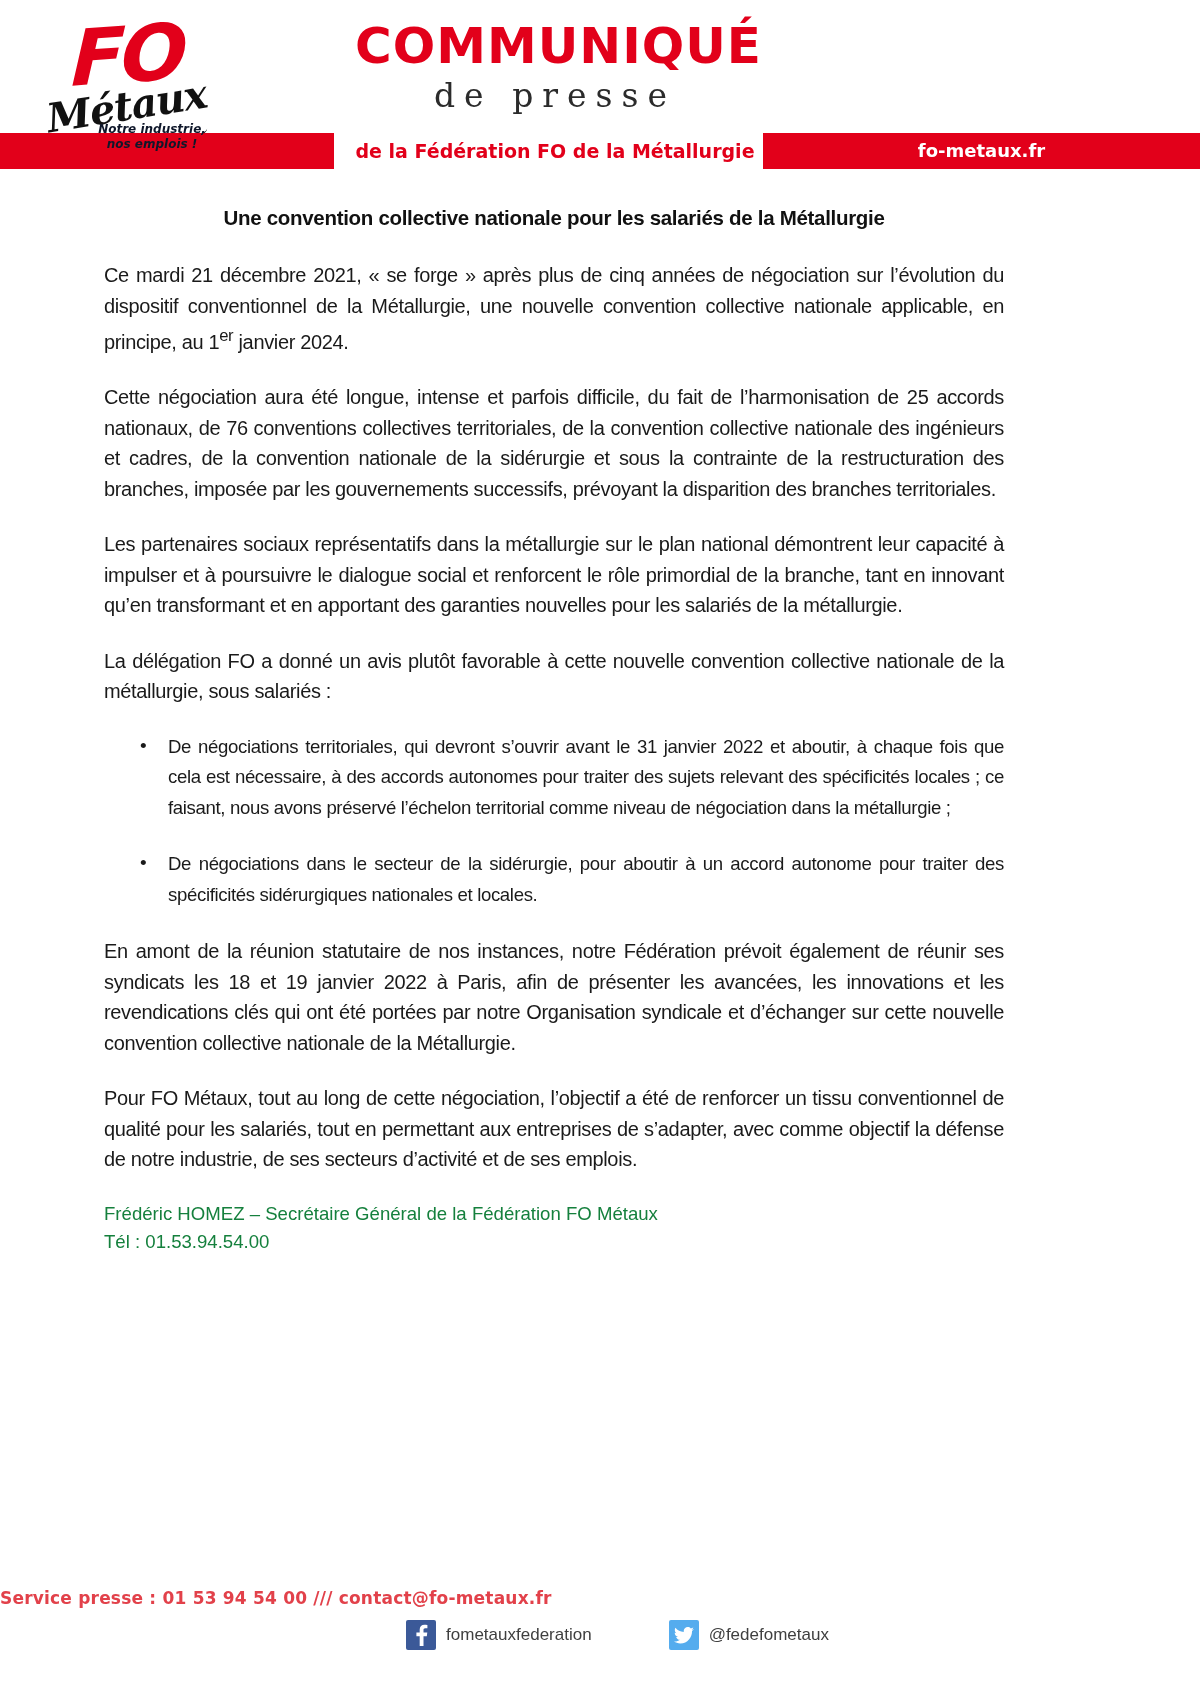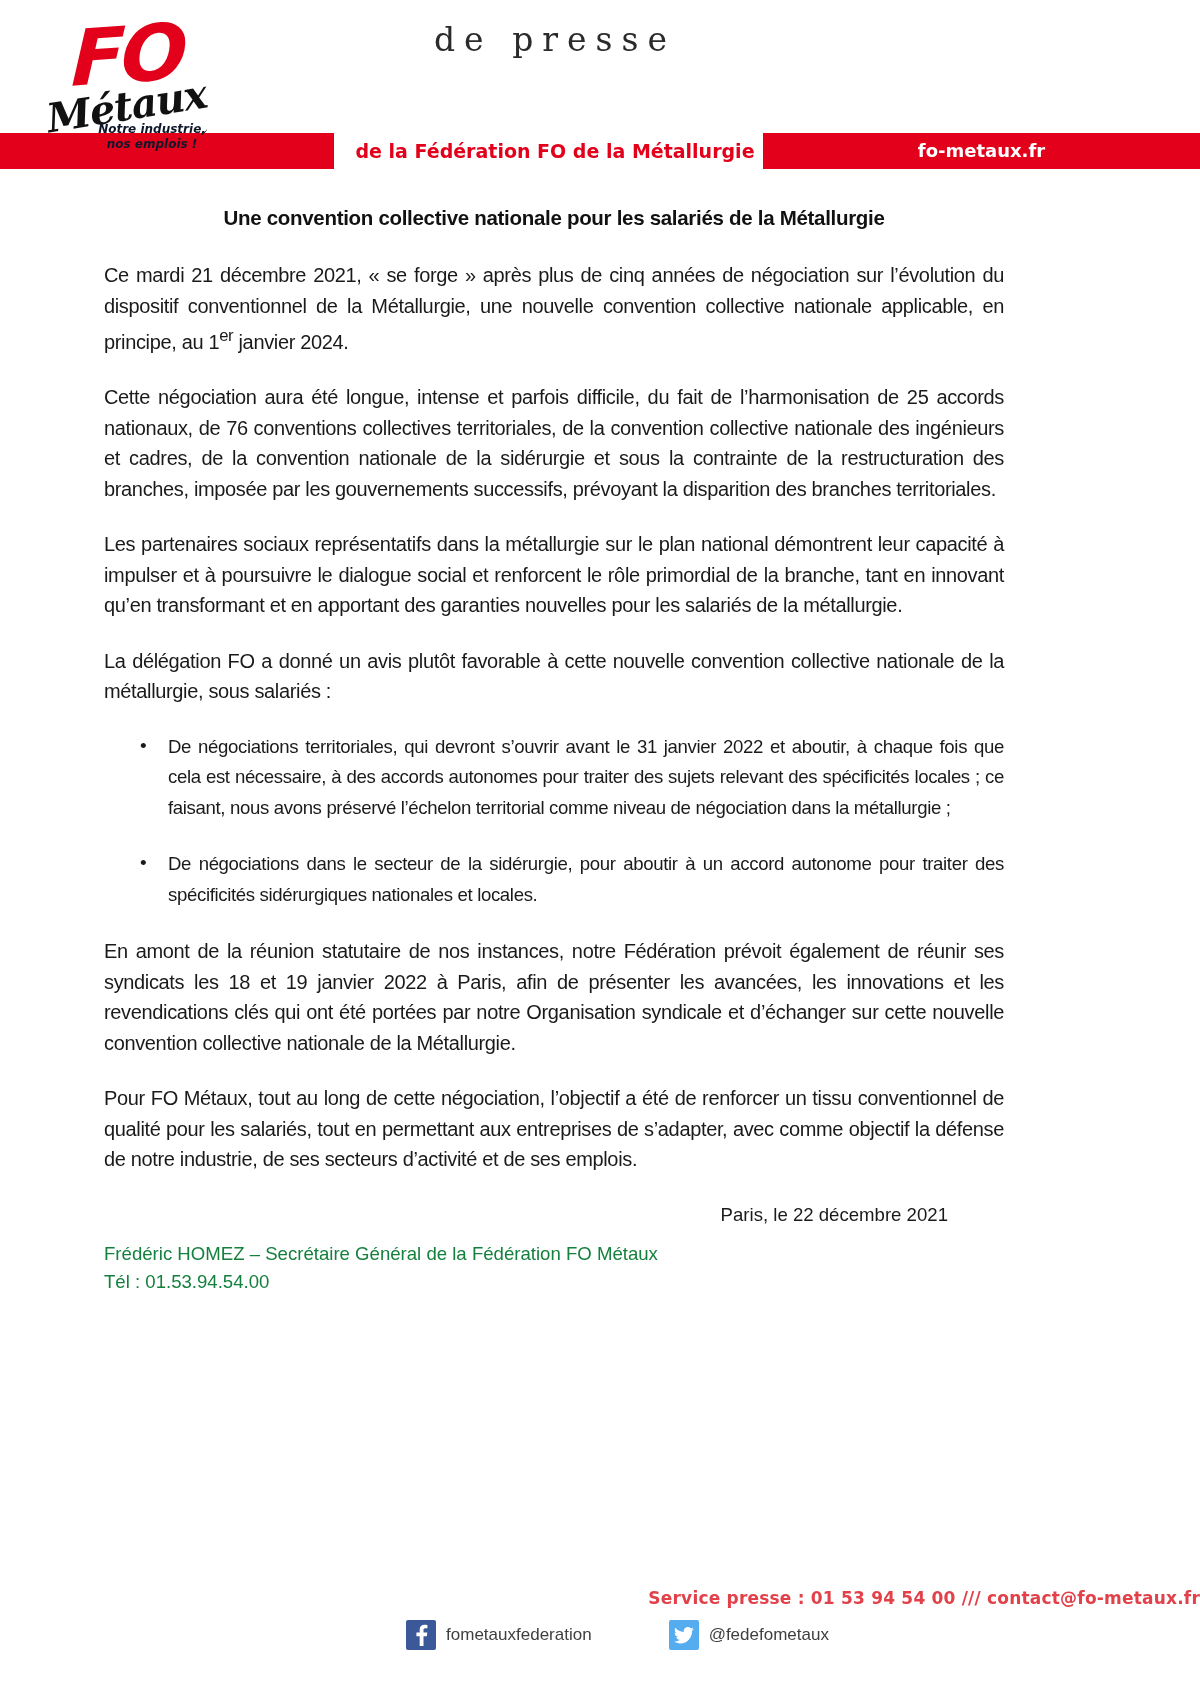--- a/index.html
+++ b/index.html
@@ -222,21 +222,21 @@
     line-height: 28px;
     color: #15803d;
   }
 
   
   .footer {
     position: absolute;
     left: 0;
     top: 1588px;
     width: 1200px;
-    text-align: right;
+    text-align: left;
   }
   .service-presse {
     font-family: "DejaVu Sans", sans-serif;
     font-weight: bold;
     font-size: 17px;
     color: #e2414a;
     letter-spacing: 0.2px;
   }
   .socials {
     margin-top: 12px;
@@ -273,20 +273,21 @@
 
 <div class="header">
 
   <div class="logo-block">
     <div class="logo-fo">FO</div>
     <div class="logo-metaux">Métaux</div>
     <div class="logo-swoosh"></div>
   </div>
 
   <div class="title-block">
+    <div class="communique">COMMUNIQUÉ</div>
     <div class="depresse">de presse</div>
   </div>
 
   <div class="red-strip">
     <div class="strip-left"></div>
     <div class="strip-right"></div>
   </div>
 
   <div class="logo-tagline">
     <div>Notre industrie,</div>
@@ -311,21 +312,20 @@
 
   <ul class="reserves">
     <li>De négociations territoriales, qui devront s’ouvrir avant le 31 janvier 2022 et aboutir, à chaque fois que cela est nécessaire, à des accords autonomes pour traiter des sujets relevant des spécificités locales ; ce faisant, nous avons préservé l’échelon territorial comme niveau de négociation dans la métallurgie ;</li>
     <li>De négociations dans le secteur de la sidérurgie, pour aboutir à un accord autonome pour traiter des spécificités sidérurgiques nationales et locales.</li>
   </ul>
 
   <p class="para">En amont de la réunion statutaire de nos instances, notre Fédération prévoit également de réunir ses syndicats les 18 et 19 janvier 2022 à Paris, afin de présenter les avancées, les innovations et les revendications clés qui ont été portées par notre Organisation syndicale et d’échanger sur cette nouvelle convention collective nationale de la Métallurgie.</p>
 
   <p class="para">Pour FO Métaux, tout au long de cette négociation, l’objectif a été de renforcer un tissu conventionnel de qualité pour les salariés, tout en permettant aux entreprises de s’adapter, avec comme objectif la défense de notre industrie, de ses secteurs d’activité et de ses emplois.</p>
 
-  <div class="place-date">Paris, le 22 décembre 2021</div>
 
   <div>
     <div class="contact-line">Frédéric HOMEZ – Secrétaire Général de la Fédération FO Métaux</div>
     <div class="contact-line">Tél : 01.53.94.54.00</div>
   </div>
 </div>
 
 <div class="footer">
   <div class="service-presse">Service presse : 01 53 94 54 00 /// contact@fo-metaux.fr</div>
   <div class="socials">

